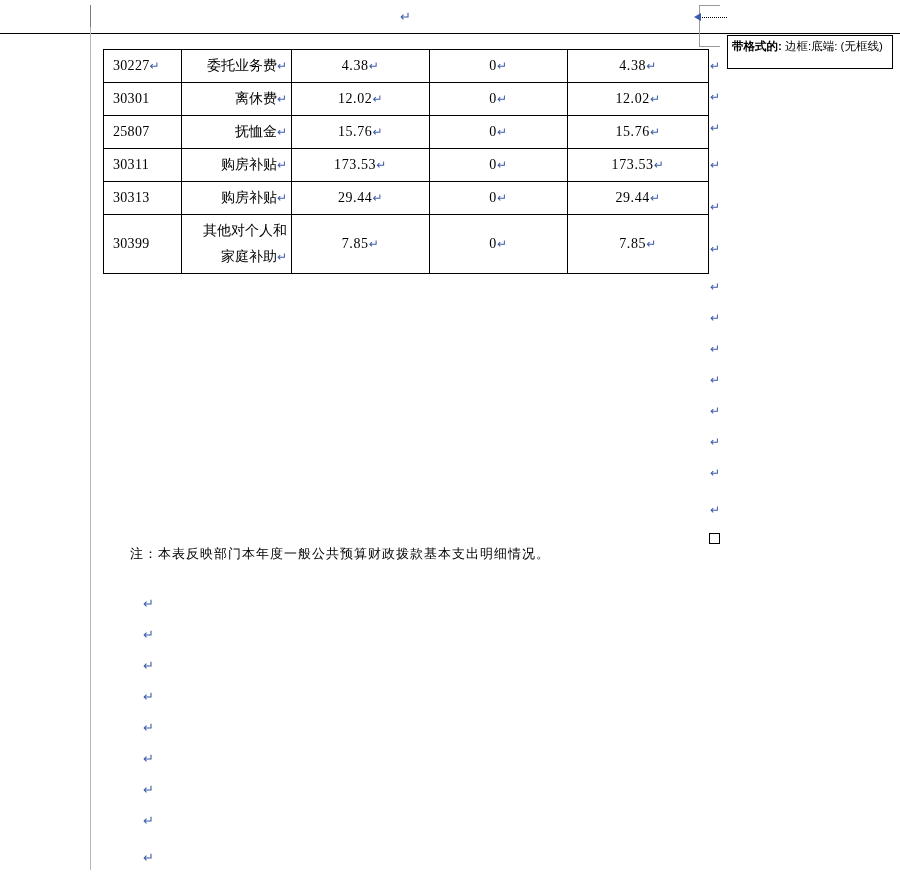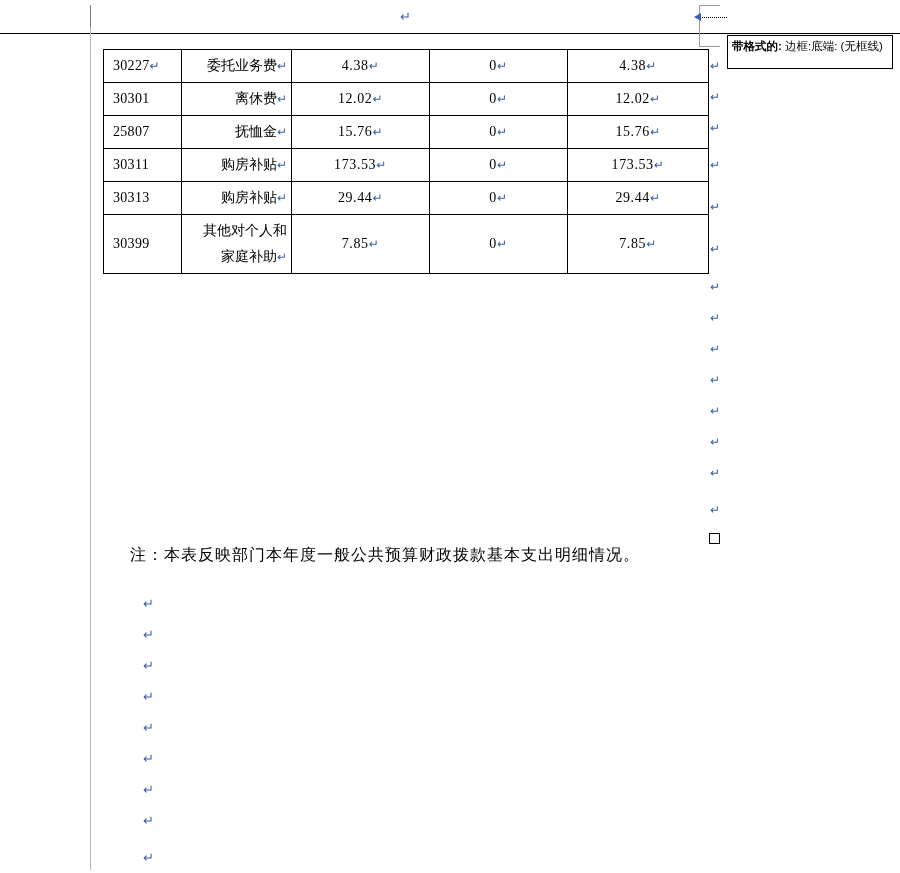--- a/index.html
+++ b/index.html
@@ -125,21 +125,21 @@
     background: #ffffff;
     border: 1px solid #000000;
   }
 
   
   .note {
     position: absolute;
     left: 130px;
     top: 545px;
     font-family: "Liberation Serif", serif;
-    font-size: 16px;
+    font-size: 13px;
     letter-spacing: 1px;
     white-space: nowrap;
   }
 
   
   .comment-box {
     position: absolute;
     left: 727px;
     top: 6px;
     width: 166px;

